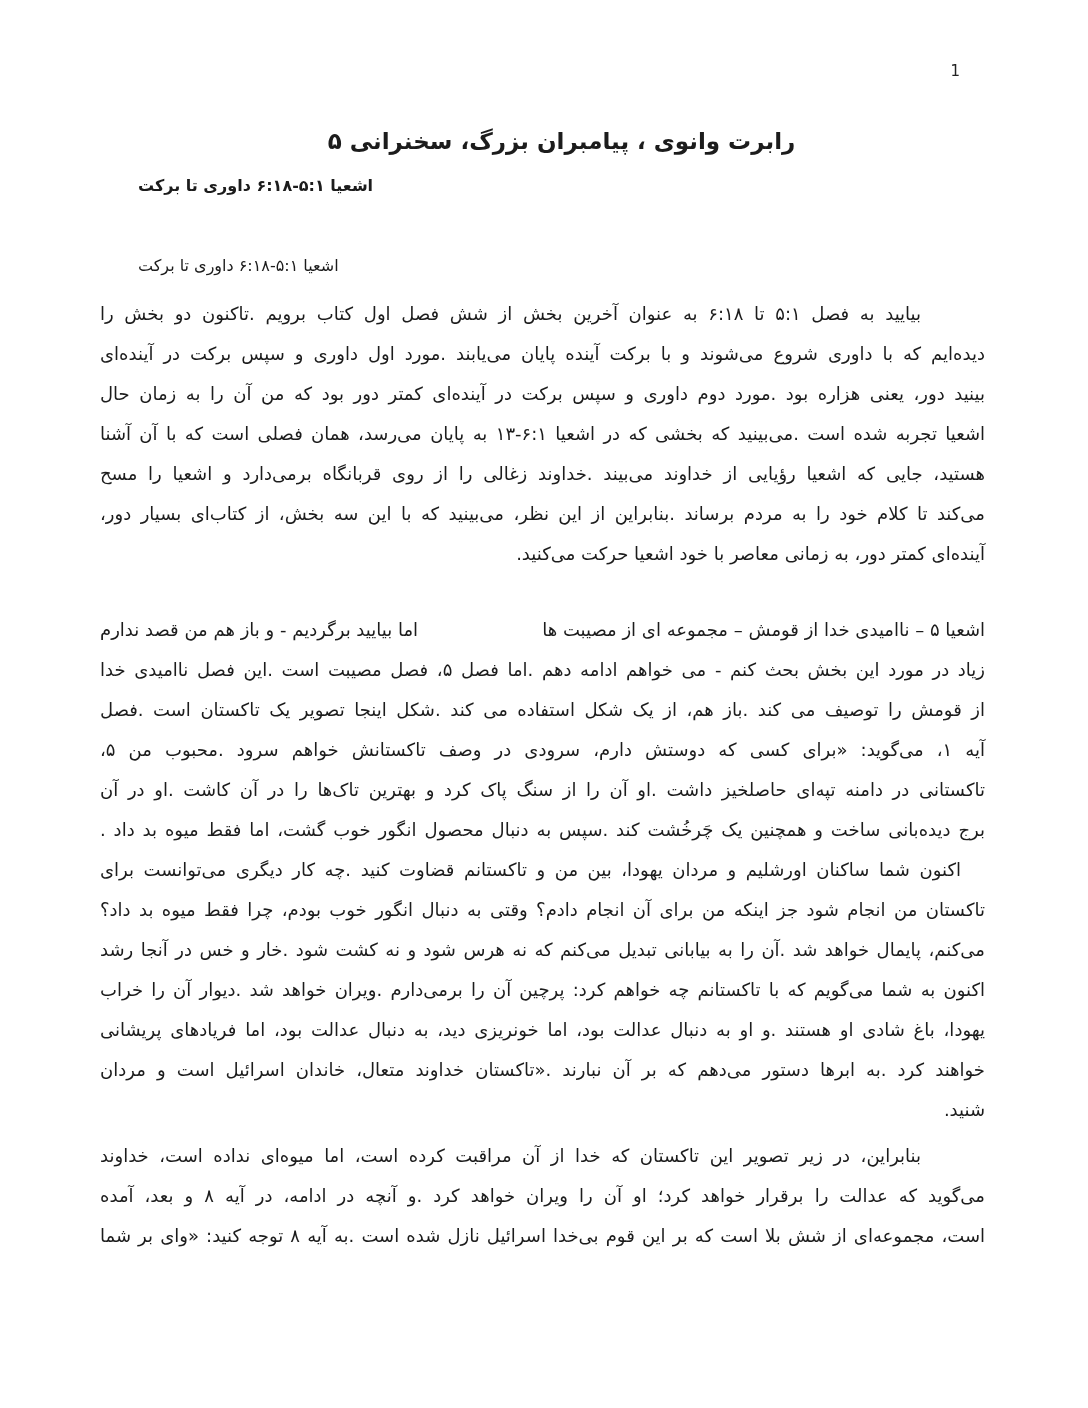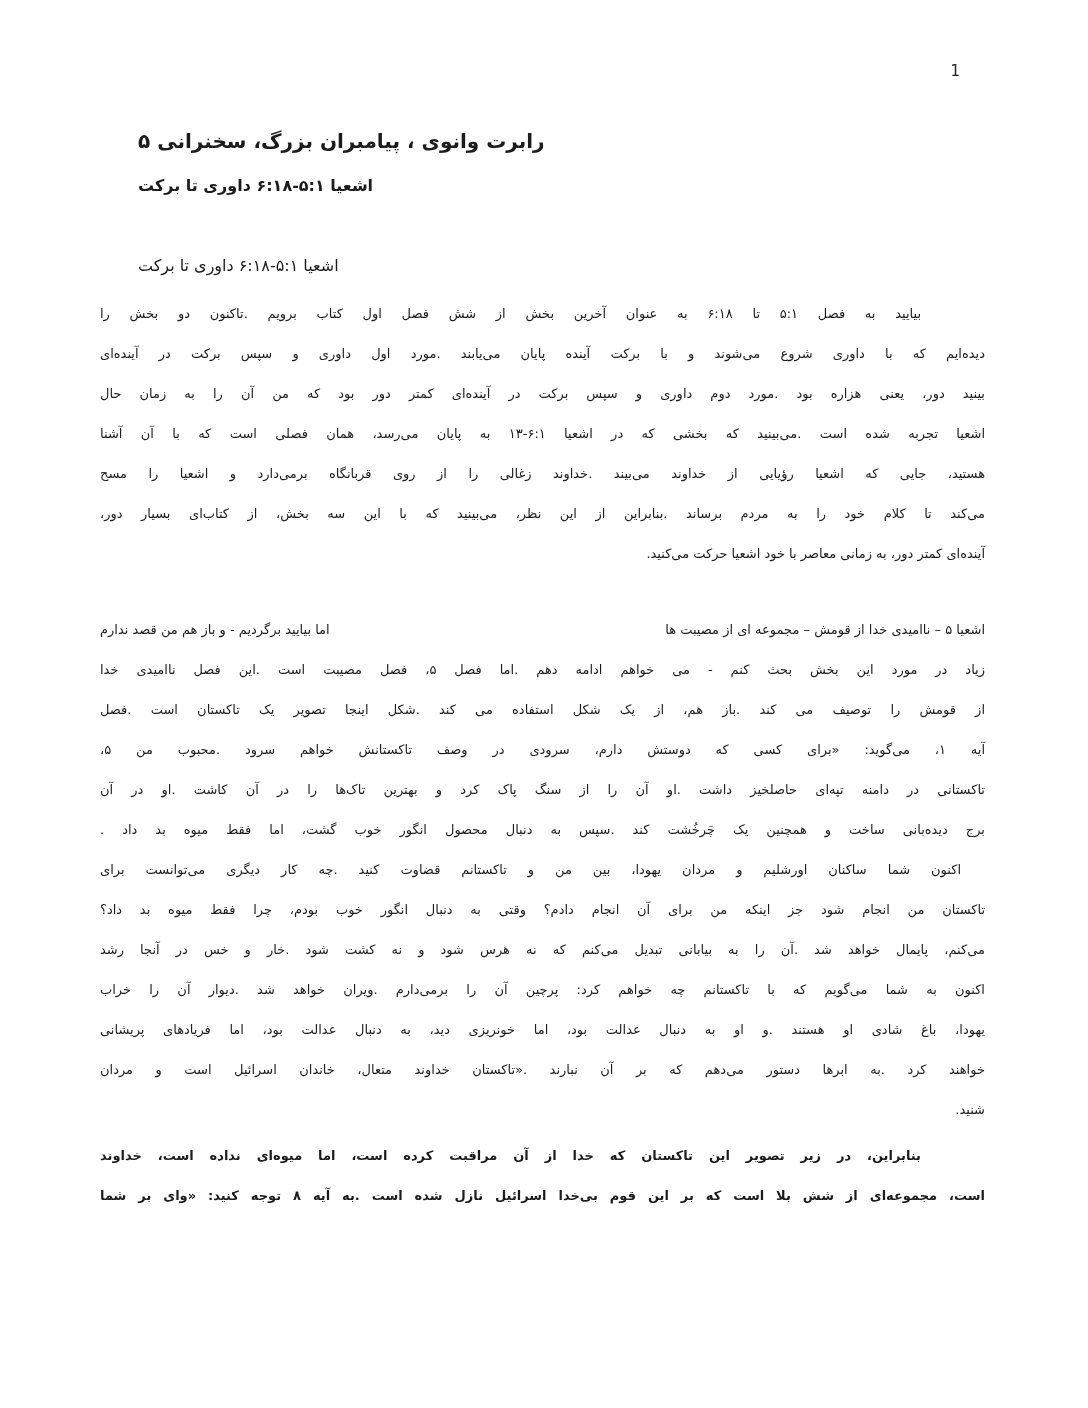--- a/index.html
+++ b/index.html
@@ -23,64 +23,64 @@
   }
   .content {
     position: absolute;
     top: 0;
     left: 0;
     width: 100%;
     padding: 126px 103px 0 100px;
     direction: rtl;
   }
   .doc-title {
-    font-size: 20px;
+    font-size: 23px;
     font-weight: 700;
     line-height: 30px;
-    text-align: left;
+    text-align: center;
     padding-left: 38px;
   }
   .doc-subtitle {
     font-size: 16px;
     font-weight: 700;
     line-height: 24px;
     margin-top: 18px;
     text-align: left;
     padding-left: 38px;
   }
   .section-line {
     font-size: 16px;
     font-weight: 400;
     line-height: 24px;
     margin-top: 56px;
     text-align: left;
     padding-left: 38px;
   }
   .body-text {
     margin-top: 16px;
-    font-size: 13px;
+    font-size: 18px;
     line-height: 40px;
   }
   .line {
     text-align: justify;
     text-align-last: justify;
   }
   .line-end {
     text-align: right;
     text-align-last: right;
   }
   .indent-lg { padding-right: 64px; }
   .indent-sm { padding-right: 24px; }
   .split-line {
     display: flex;
     justify-content: space-between;
     align-items: baseline;
   }
   .gap-blank { margin-top: 36px; }
-  .gap-small { margin-top: 6px; font-weight: bold; }
+  .gap-small { margin-top: 6px; }
 </style>
 </head>
 <body>
 
 <div class="page">
   <div class="page-number">1</div>
   <div class="content">
     <h1 class="doc-title">رابرت وانوی ، پیامبران بزرگ، سخنرانی ۵</h1>
     <h2 class="doc-subtitle">اشعیا ۵:۱-۶:۱۸ داوری تا برکت</h2>
     <div class="section-line">اشعیا ۵:۱-۶:۱۸ داوری تا برکت</div>
@@ -109,17 +109,18 @@
           <div class="line indent-sm">اکنون شما ساکنان اورشلیم و مردان یهودا، بین من و تاکستانم قضاوت کنید .چه کار دیگری می‌توانست برای</div>
           <div class="line">تاکستان من انجام شود جز اینکه من برای آن انجام دادم؟ وقتی به دنبال انگور خوب بودم، چرا فقط میوه بد داد؟</div>
           <div class="line">می‌کنم، پایمال خواهد شد .آن را به بیابانی تبدیل می‌کنم که نه هرس شود و نه کشت شود .خار و خس در آنجا رشد</div>
           <div class="line">اکنون به شما می‌گویم که با تاکستانم چه خواهم کرد: پرچین آن را برمی‌دارم .ویران خواهد شد .دیوار آن را خراب</div>
           <div class="line">یهودا، باغ شادی او هستند .و او به دنبال عدالت بود، اما خونریزی دید، به دنبال عدالت بود، اما فریادهای پریشانی</div>
           <div class="line">خواهند کرد .به ابرها دستور می‌دهم که بر آن نبارند .«تاکستان خداوند متعال، خاندان اسرائیل است و مردان</div>
           <div class="line line-end">شنید.</div>
         </div>
         <div class="paragraph gap-small">
           <div class="line indent-lg">بنابراین، در زیر تصویر این تاکستان که خدا از آن مراقبت کرده است، اما میوه‌ای نداده است، خداوند</div>
+          <div class="line">می‌گوید که عدالت را برقرار خواهد کرد؛ او آن را ویران خواهد کرد .و آنچه در ادامه، در آیه ۸ و بعد، آمده</div>
           <div class="line">است، مجموعه‌ای از شش بلا است که بر این قوم بی‌خدا اسرائیل نازل شده است .به آیه ۸ توجه کنید: «وای بر شما</div>
         </div>
       </div>
   </div>
 </div>
 
 </body></html>

